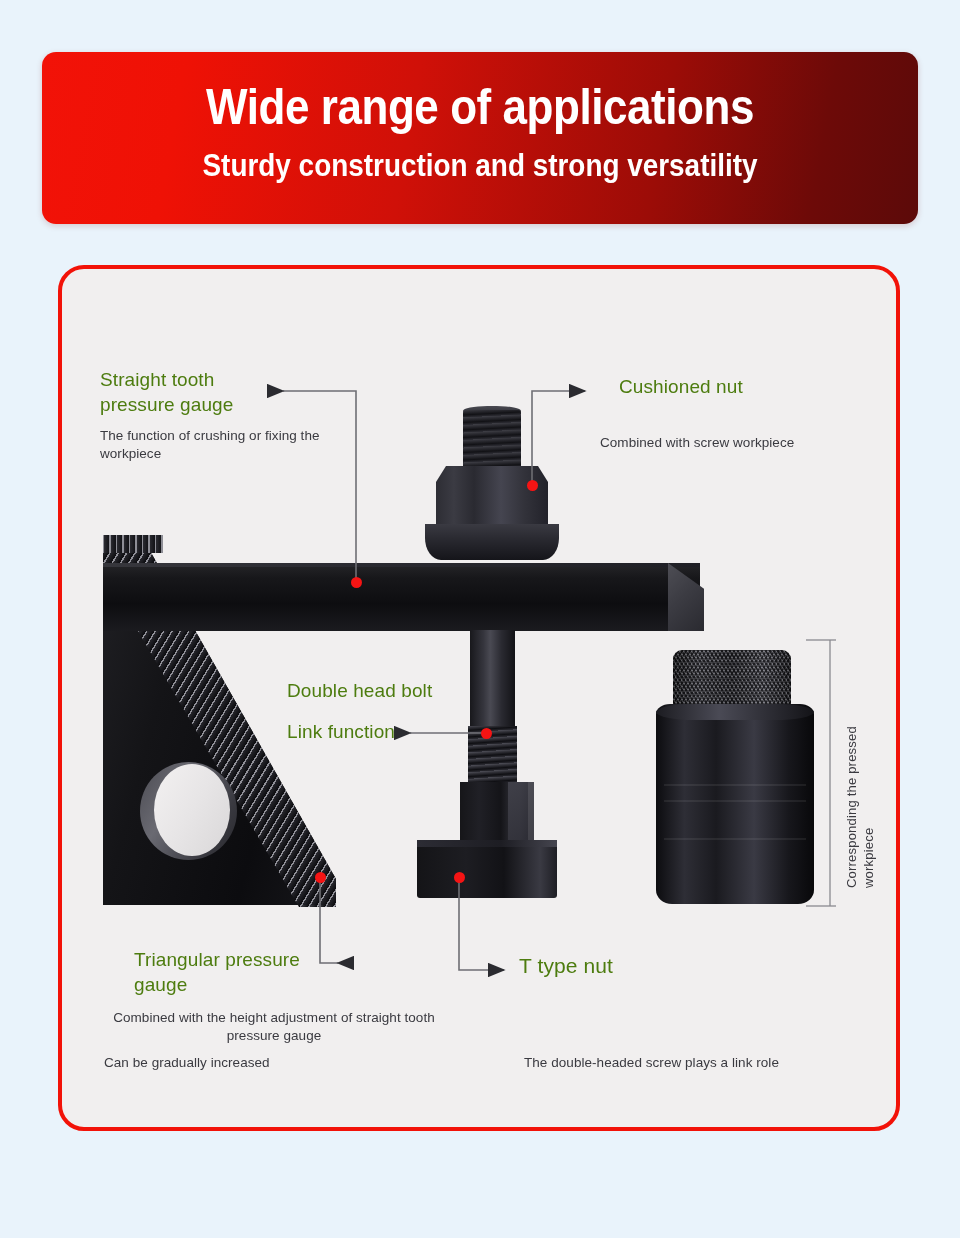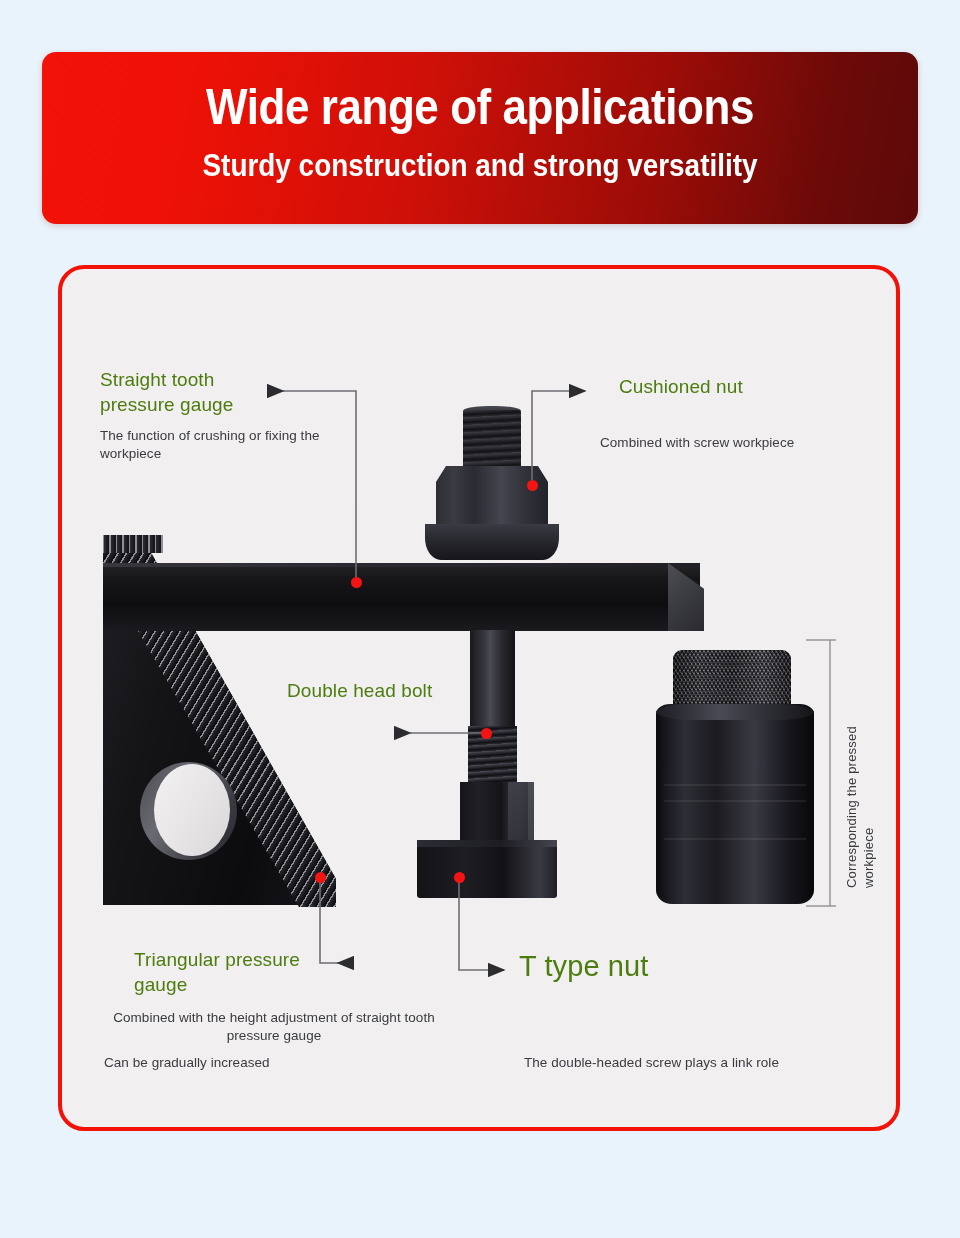--- a/index.html
+++ b/index.html
@@ -83,21 +83,21 @@
   
   .label-title {
     color: #4d7c0f;
     font-family: "Liberation Sans", sans-serif;
     font-size: 19px;
     line-height: 25px;
     white-space: pre-line;
     letter-spacing: 0.1px;
   }
   .label-title.big {
-    font-size: 29px;
+    font-size: 21px;
     line-height: 32px;
   }
   .label-sub {
     color: #3a3a40;
     font-family: "Liberation Sans", sans-serif;
     font-size: 13.5px;
     line-height: 18px;
     white-space: pre-line;
     letter-spacing: 0.05px;
   }
@@ -342,20 +342,21 @@
 
     <div class="abs label-title" style="left:100px; top:367px; width:220px;">Straight tooth
 pressure gauge</div>
     <div class="abs label-sub" style="left:100px; top:427px; width:260px;">The function of crushing or fixing the
 workpiece</div>
 
     <div class="abs label-title" style="left:599px; top:374px; width:260px;margin-left:20px;">Cushioned nut</div>
     <div class="abs label-sub" style="left:600px; top:434px; width:280px;">Combined with screw workpiece</div>
 
     <div class="abs label-title" style="left:287px; top:678px; width:240px;">Double head bolt</div>
+    <div class="abs label-title" style="left:287px; top:719px; width:240px;">Link function</div>
 
     <div class="abs label-title" style="left:104px; top:947px; width:250px;margin-left:30px;">Triangular pressure
 gauge</div>
     <div class="abs label-sub" style="left:104px; top:1009px; width:340px;text-align:center;">Combined with the height adjustment of straight tooth
 pressure gauge</div>
     <div class="abs label-sub" style="left:104px; top:1054px; width:340px;">Can be gradually increased</div>
 
     <div class="abs label-title big" style="left:519px; top:950px; width:260px;">T type nut</div>
     <div class="abs label-sub" style="left:524px; top:1054px; width:300px;">The double-headed screw plays a link role</div>
 

